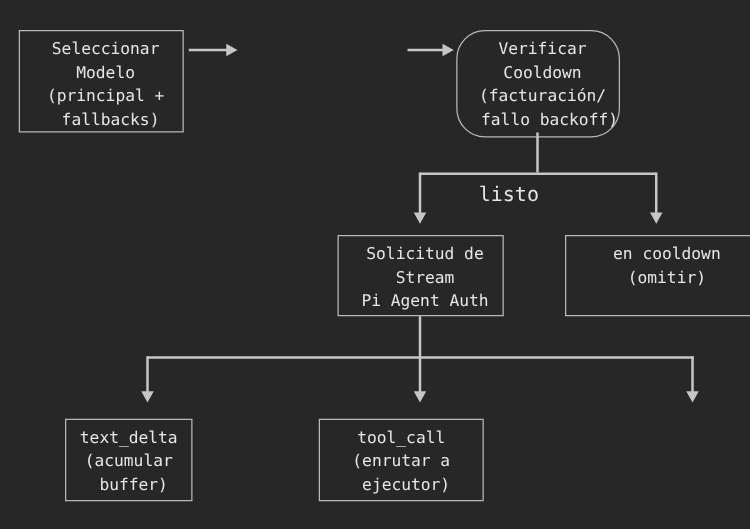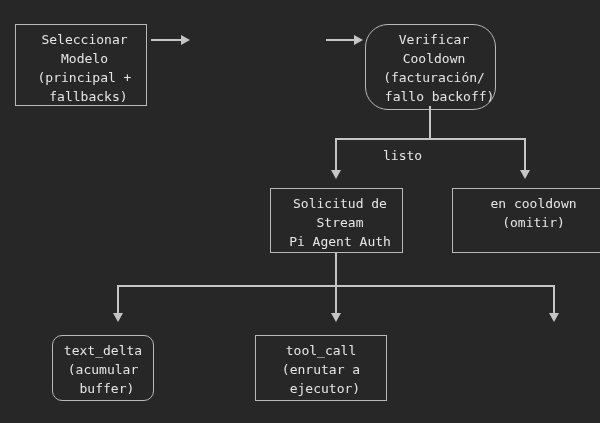--- a/index.html
+++ b/index.html
@@ -51,31 +51,31 @@
   .arrow-down {
     position: absolute;
     width: 0; height: 0;
     border-left: 5px solid transparent;
     border-right: 5px solid transparent;
     border-top: 9px solid var(--line);
   }
   .edge-label {
     position: absolute;
     color: var(--text);
-    font-size: 13px;
+    font-size: 16px;
     line-height: 19px;
   }
 
   
   #node-select-model   { left: 15px;  top: 24px;  width: 132px; height: 82px; }
   #node-auth-rotation  { left: 191px; top: 24px;  width: 131px; height: 82px; }
   #node-check-cooldown { left: 365px; top: 24px;  width: 131px; height: 86px; border-radius: 23px; }
   #node-stream-request { left: 270px; top: 188px; width: 133px; height: 65px; }
   #node-in-cooldown    { left: 452px; top: 188px; width: 156px; height: 65px; }
-  #node-text-delta     { left: 52px;  top: 335px; width: 102px; height: 66px; border-radius: 10px; }
+  #node-text-delta     { left: 52px;  top: 335px; width: 102px; height: 66px; }
   #node-tool-call      { left: 255px; top: 335px; width: 132px; height: 66px; }
   #node-message-end    { left: 481px; top: 335px; width: 102px; height: 66px; }
 </style>
 </head>
 <body>
 
 <div class="canvas">
 
   <div class="node pad-left" id="node-select-model">
     <div class="label">Seleccionar

